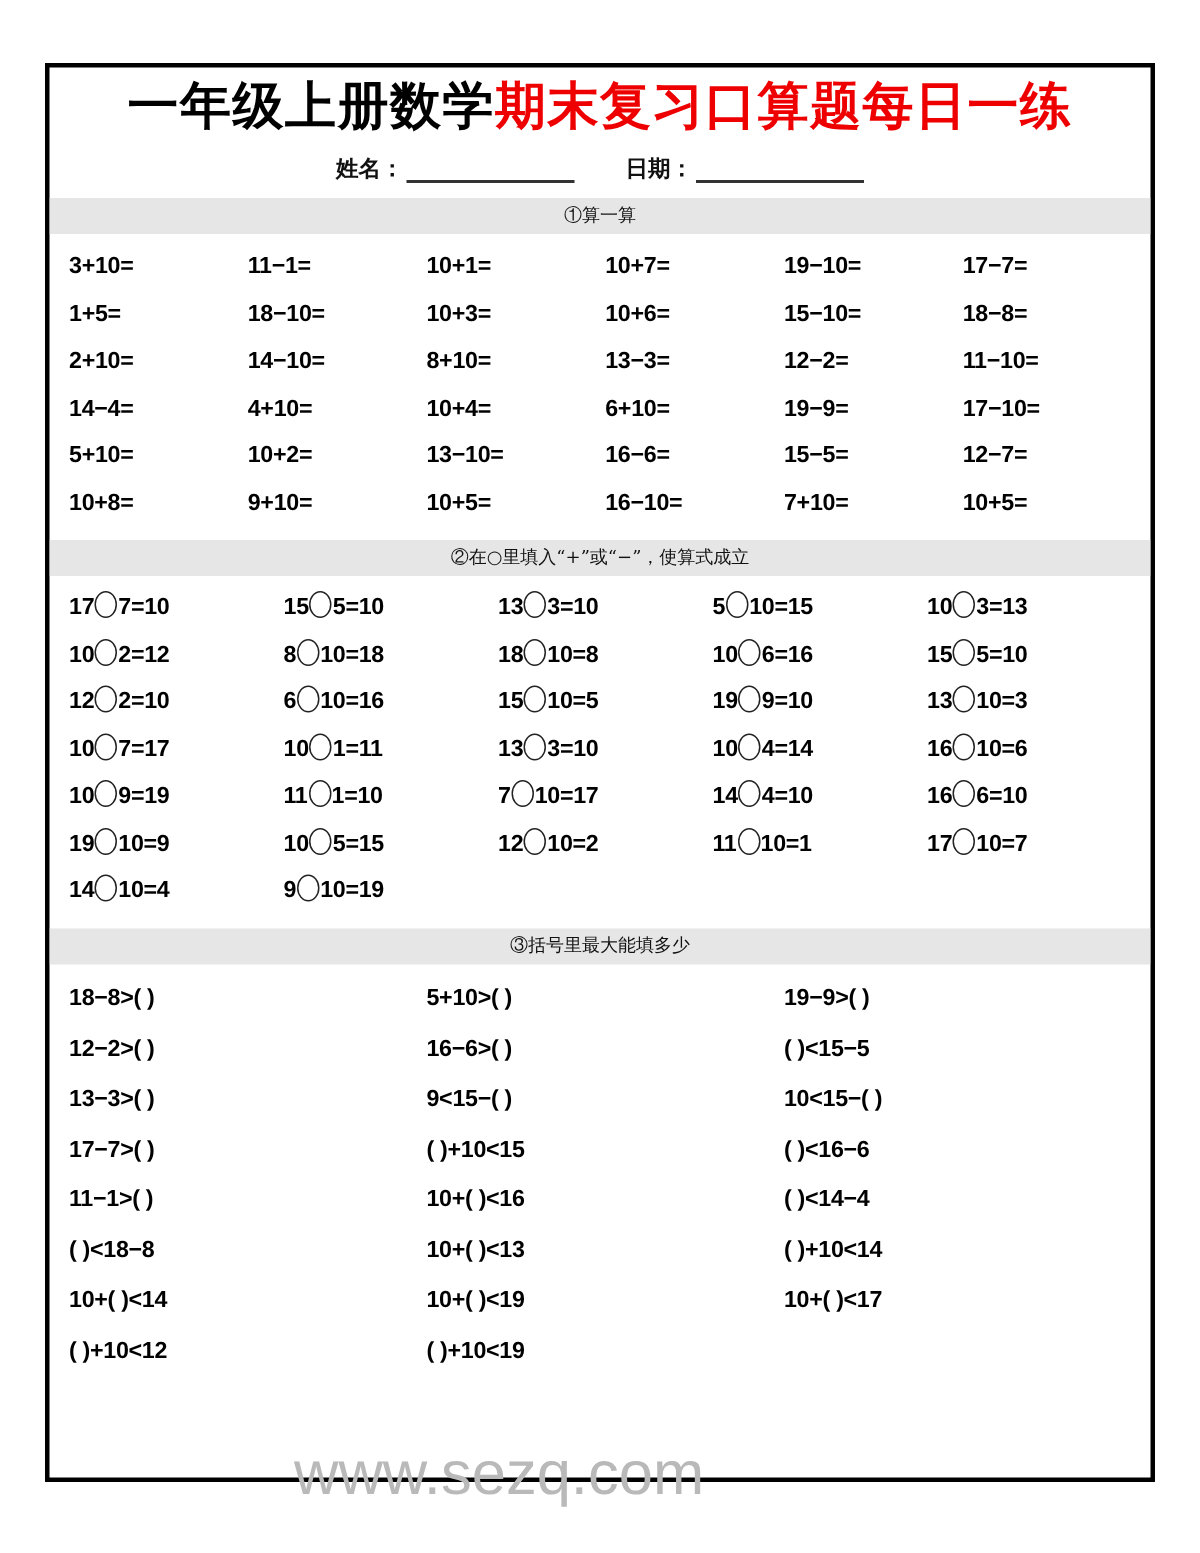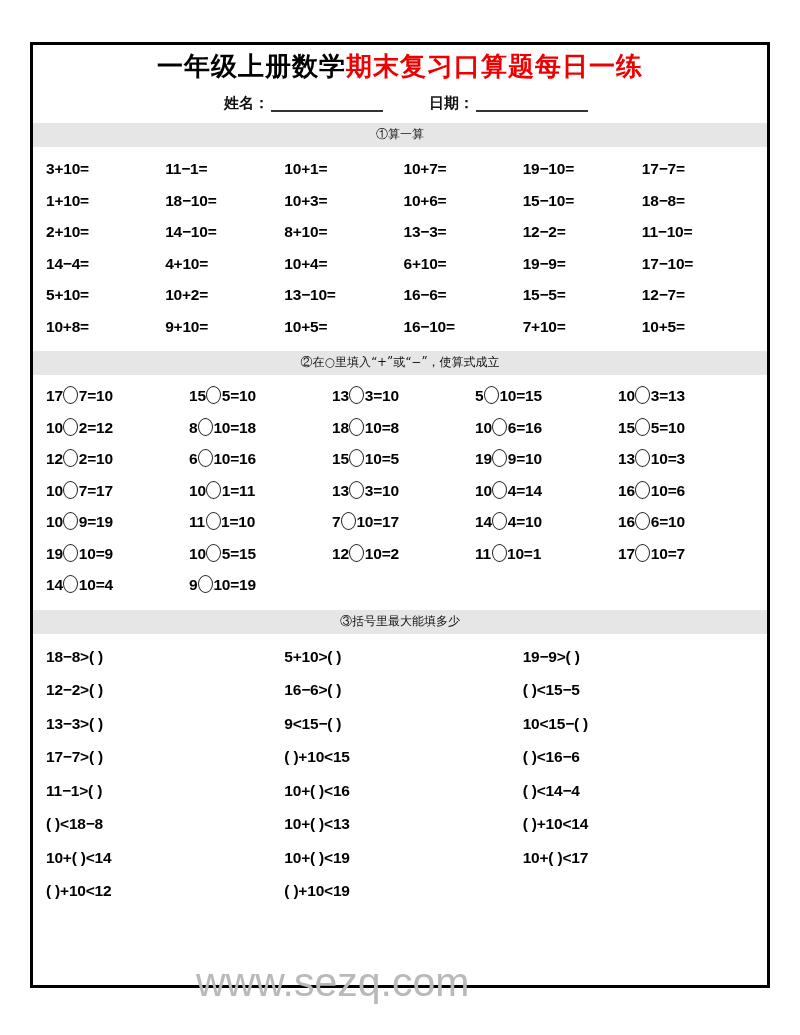--- a/index.html
+++ b/index.html
@@ -24,21 +24,21 @@
     border: 3px solid #000000;
     box-sizing: border-box;
     background: #ffffff;
     overflow: hidden;
   }
 
   
   .title {
     text-align: center;
     font-family: "DejaVu Serif", "Liberation Serif", serif;
-    font-size: 26px;
+    font-size: 34px;
     font-weight: 700;
     letter-spacing: 1px;
     white-space: nowrap;
     margin-top: 7px;
     line-height: 1.15;
   }
   .title .t-black { color: #000000; }
   .title .t-red   { color: #ee0000; }
 
   
@@ -47,23 +47,22 @@
     justify-content: center;
     align-items: flex-end;
     gap: 34px;
     margin-top: 12px;
     font-family: "DejaVu Serif", "Liberation Serif", serif;
     font-size: 15px;
     color: #111;
   }
   .meta-item {
     display: flex;
-    align-items: center;
+    align-items: flex-end;
     gap: 2px;
-    margin-left: 12px;
   }
   .meta-label { white-space: nowrap; font-weight: 600; }
   .meta-line {
     display: inline-block;
     width: 112px;
     border-bottom: 2px solid #333;
     height: 15px;
   }
 
   
@@ -160,21 +159,21 @@
   </div>
 
   <div class="sec-head sec-head-1">①算一算</div>
   <div class="grid grid-6" id="sec1-grid">
       <div class="cell">3+10=</div>
       <div class="cell">11−1=</div>
       <div class="cell">10+1=</div>
       <div class="cell">10+7=</div>
       <div class="cell">19−10=</div>
       <div class="cell">17−7=</div>
-      <div class="cell">1+10=</div>
+      <div class="cell">1+5=</div>
       <div class="cell">18−10=</div>
       <div class="cell">10+3=</div>
       <div class="cell">10+6=</div>
       <div class="cell">15−10=</div>
       <div class="cell">18−8=</div>
       <div class="cell">2+10=</div>
       <div class="cell">14−10=</div>
       <div class="cell">8+10=</div>
       <div class="cell">13−3=</div>
       <div class="cell">12−2=</div>

